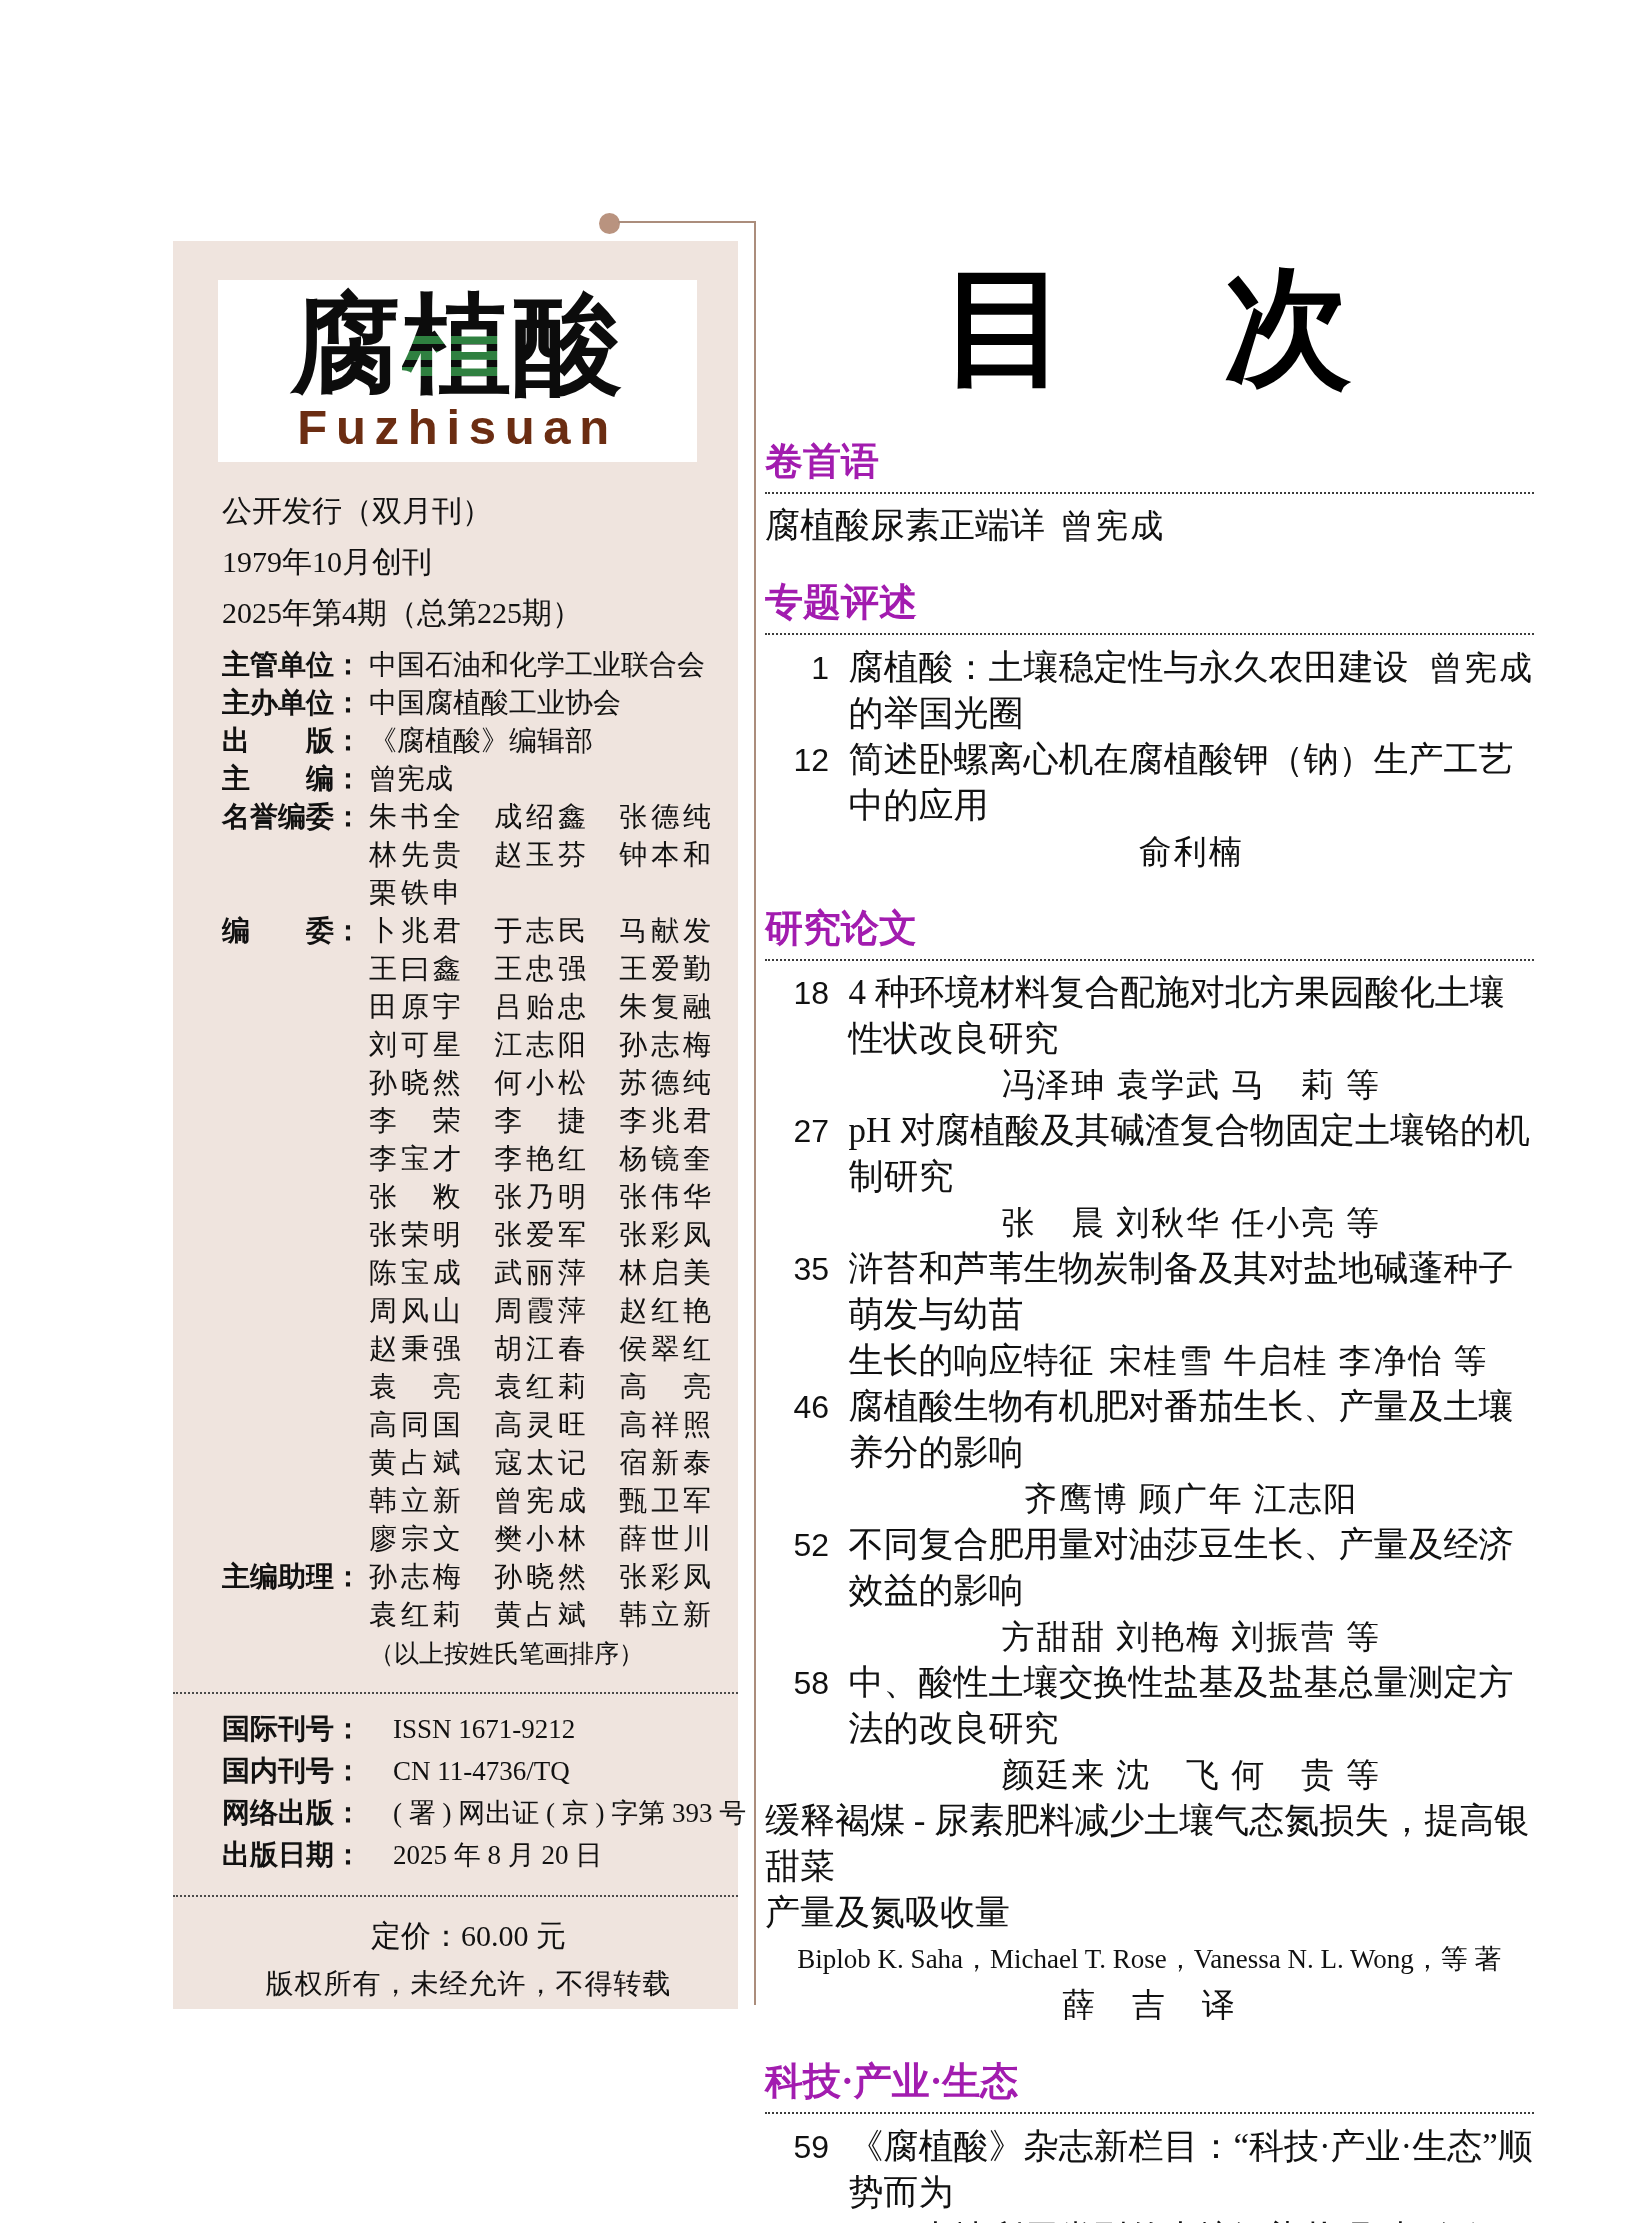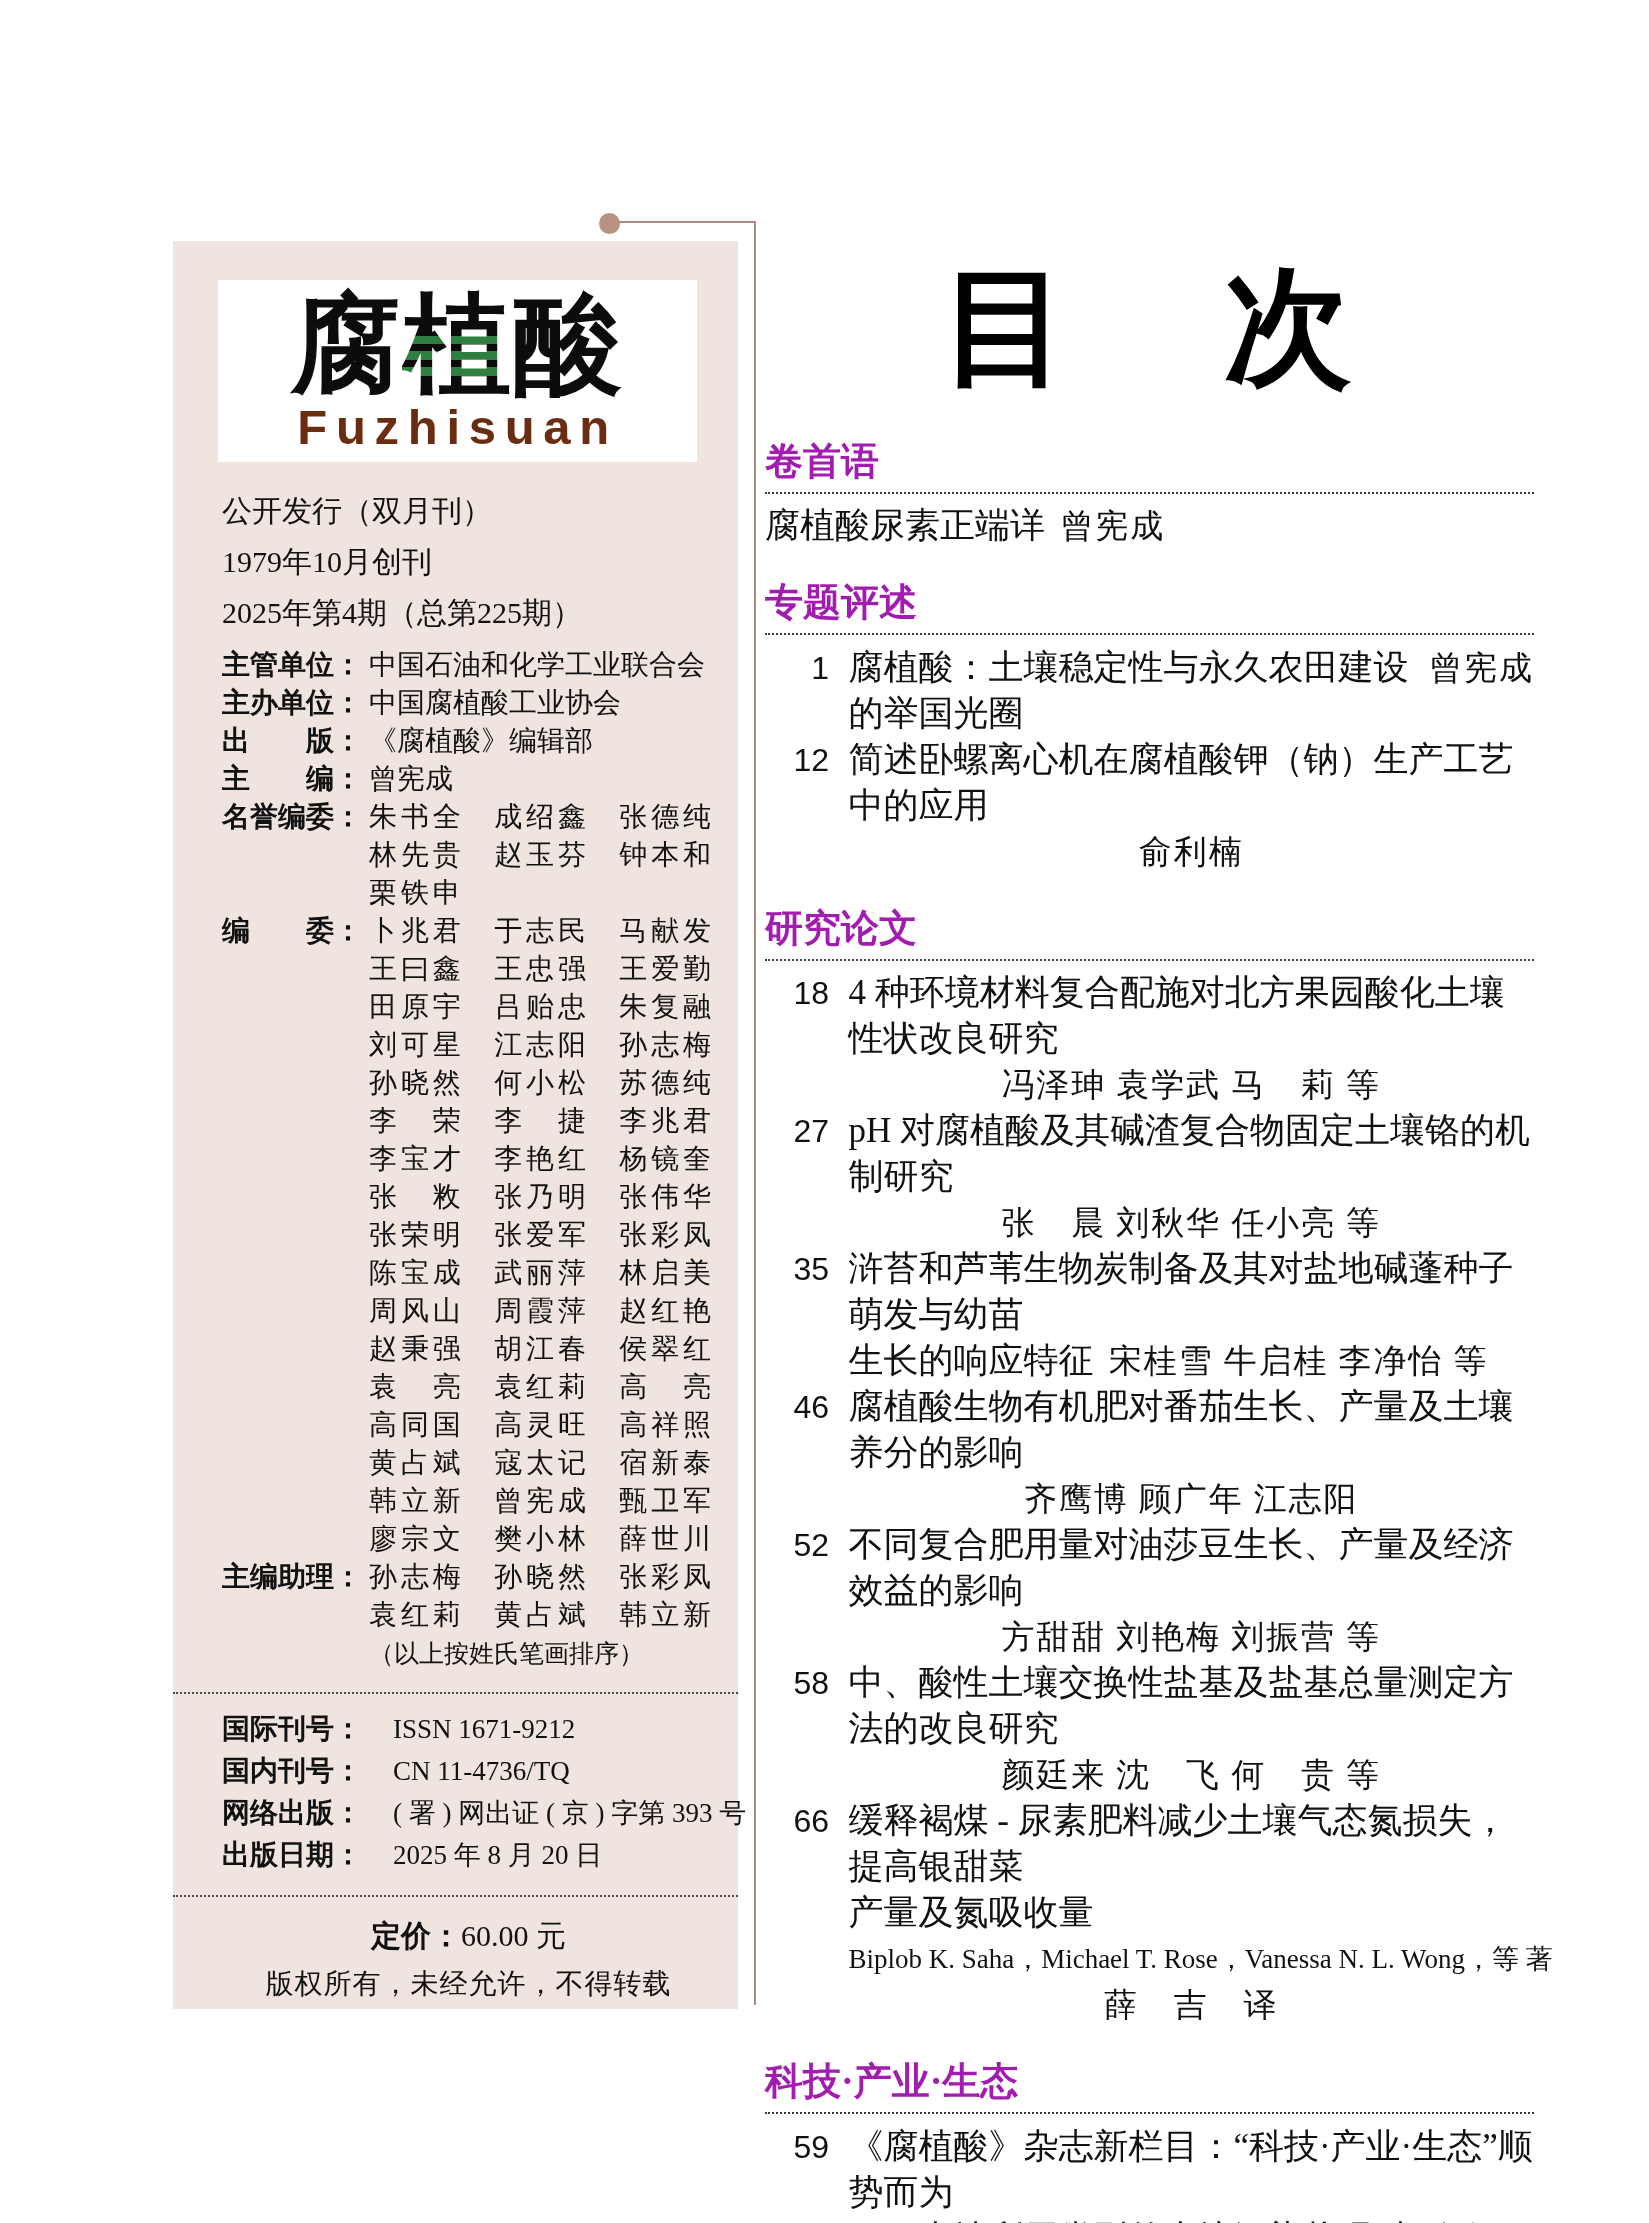--- a/index.html
+++ b/index.html
@@ -38,21 +38,21 @@
   .info-label{font-family:"Liberation Sans","DejaVu Sans",sans-serif;font-weight:bold;
     width:147px;flex:none;font-size:28px;}
   .info-value{flex:1;min-width:0;}
   .name-row{display:flex;justify-content:space-between;}
   .name{letter-spacing:3.9px;white-space:pre;}
   .note{font-size:25px;line-height:39px;}
   .side-rule{border-top:2.9px dotted #4a4a4a;margin:19.4px -23px 13.6px -49px;height:0;}
   .issn-row{display:flex;font-size:29px;line-height:42px;white-space:nowrap;}
   .issn-row .issn-value{font-size:27px;margin-left:24px;}
   .price{text-align:center;margin-top:15.5px;font-size:30px;line-height:45px;}
-  .price .price-label{font-family:"Liberation Sans","DejaVu Sans",sans-serif;font-weight:bold;}
+  .price .price-label{font-family:"Liberation Sans","DejaVu Sans",sans-serif;font-weight:normal;}
   .copyright{text-align:center;font-size:28px;line-height:41px;margin-top:5.8px;letter-spacing:1px;}
 
   
   .main{position:absolute;left:765px;top:245px;width:769px;}
   .toc-title{font-family:"Liberation Sans","DejaVu Sans",sans-serif;font-weight:900;
     font-size:128px;line-height:163px;text-align:center;word-spacing:107px;letter-spacing:5.8px;
     margin:0 0 7.8px 0;color:#000;}
   .toc-section-header{color:#a21caf;font-size:38px;line-height:49px;font-weight:bold;margin-top:29px;}
   .toc-rule{border-top:2.9px dotted #3c3c3c;margin:5.8px 0 9.7px 0;height:0;}
   .toc-item{display:flex;font-size:35px;line-height:46px;}
@@ -347,21 +347,20 @@
       <div class="toc-item">
         <div class="toc-num">58</div>
         <div class="toc-body">
           <div class="tl">
             <span class="t">中、酸性土壤交换性盐基及盐基总量测定方法的改良研究</span>
           </div>
           <div class="author-line">颜廷来 沈　飞 何　贵 等</div>
         </div>
       </div>
       <div class="toc-item">
-        <div class="toc-num">66</div>
         <div class="toc-body">
           <div class="tl">
             <span class="t">缓释褐煤 - 尿素肥料减少土壤气态氮损失，提高银甜菜</span>
           </div>
           <div class="tl">
             <span class="t">产量及氮吸收量</span>
           </div>
           <div class="author-line latin">Biplob K. Saha，Michael T. Rose，Vanessa N. L. Wong，等 著</div>
           <div class="author-line">薛　吉　译</div>
         </div>

